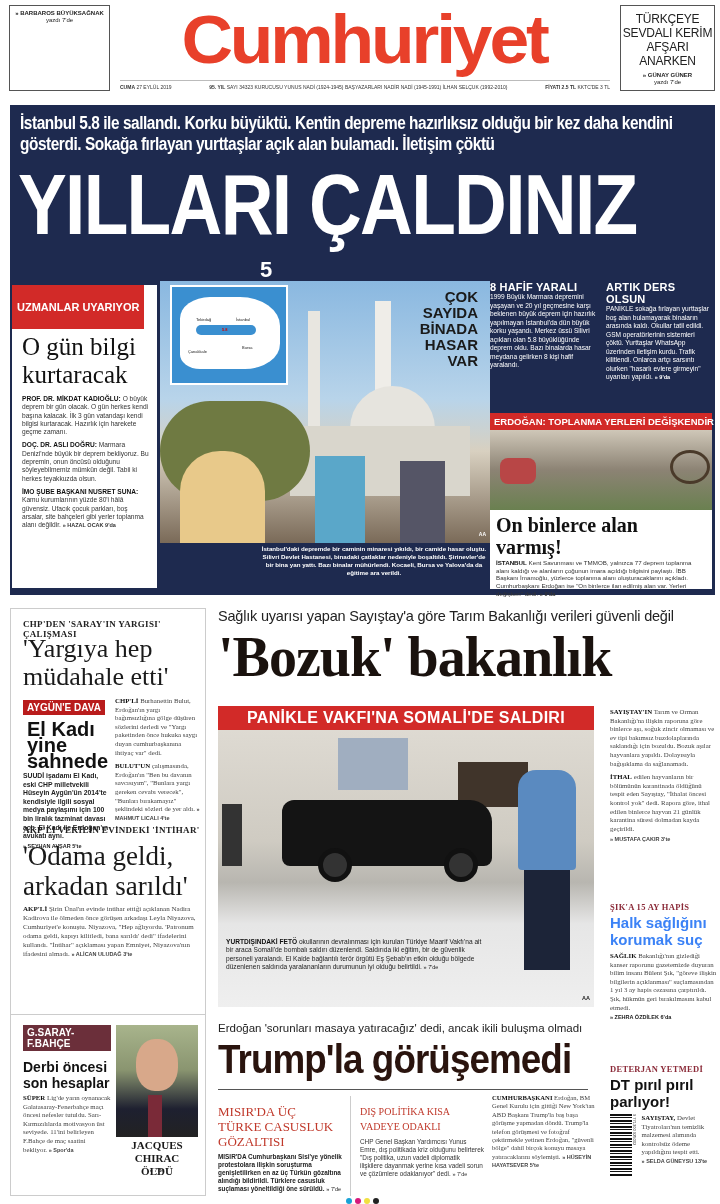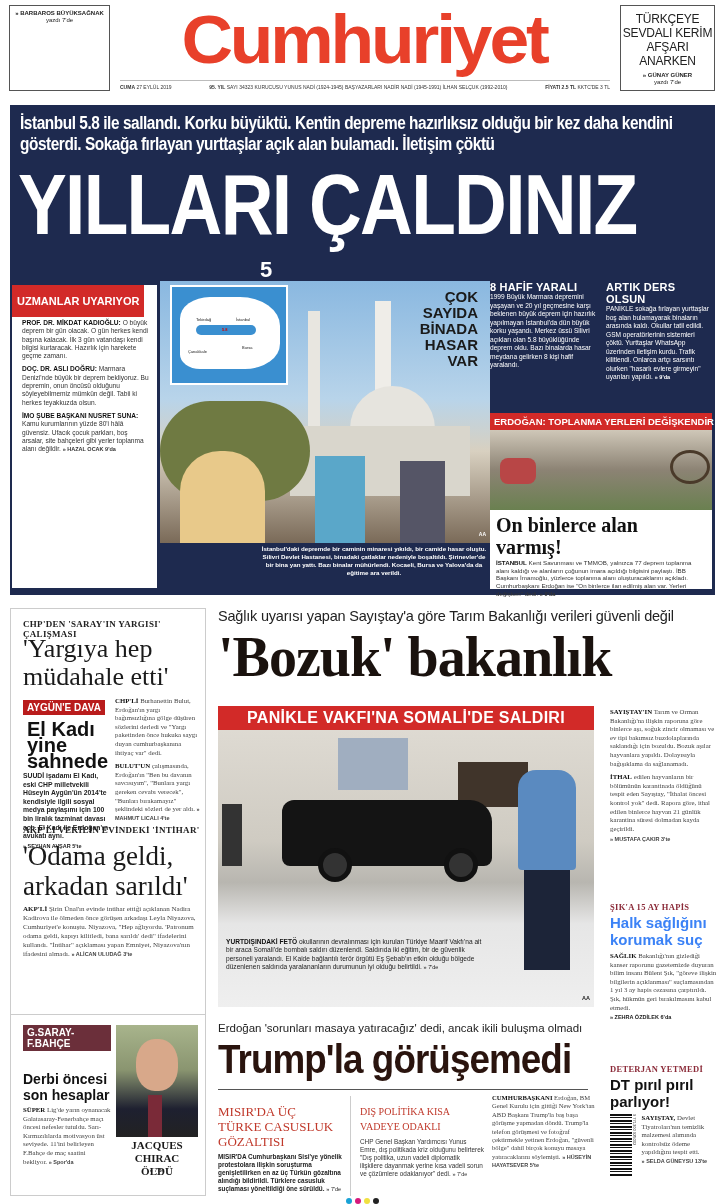--- a/index.html
+++ b/index.html
@@ -10,21 +10,21 @@
 .teaser{border:1px solid #555;background:#fff;text-align:center;color:#222;font-family:"Liberation Sans",sans-serif}
 .teaser .tt{font-size:12px;line-height:14px;letter-spacing:-.2px;text-transform:uppercase;margin-top:6px}
 .teaser .by{font-size:6px;font-weight:bold;margin-top:4px;line-height:7px}
 .logo{font-family:"Liberation Sans",sans-serif;font-weight:bold;color:#e8402a;font-size:68px;letter-spacing:-3px;line-height:70px;text-align:center;transform:scaleX(1.05)}
 .infobar{font-size:5px;color:#333;white-space:nowrap;display:flex;justify-content:space-between;border-top:1px solid #bbb;padding-top:3px}
 .infobar b{font-weight:bold}
 
 .hero{background:#1e2a4f}
 .hero .deck{color:#fff;font-family:"Liberation Sans",sans-serif;font-weight:bold;font-size:17.5px;line-height:21px;letter-spacing:-.5px;transform:scaleX(.88);transform-origin:left}
 .hero .main{color:#fff;font-family:"Liberation Sans",sans-serif;font-weight:bold;font-size:86px;line-height:82px;letter-spacing:-2px;transform:scaleX(.85);transform-origin:left;white-space:nowrap}
-.redtag{background:#d22a28;color:#fff;font-weight:bold;font-size:11px;padding:10px 5px;white-space:nowrap}
+.redtag{background:#d22a28;color:#fff;font-weight:bold;font-size:11px;padding:16px 5px;white-space:nowrap}
 .whitebox{background:#fff;border:1px solid #999}
 .serif{font-family:"Liberation Serif",serif}
 .small{font-size:6.6px;line-height:8.3px;color:#333}
 .small b{color:#111}
 .photo{overflow:hidden}
 .col-h{font-weight:bold;color:#fff;font-size:11px;letter-spacing:.2px}
 .col-t{color:#fff;font-size:6.6px;line-height:8.5px}
 .ref{font-size:5.5px;font-weight:bold}
 
 .kicker{font-family:"Liberation Serif",serif;font-weight:bold;font-size:9px;letter-spacing:.3px;color:#222}
@@ -54,20 +54,21 @@
   <div class="by"><span>» GÜNAY GÜNER</span><br><span style="font-weight:normal">yazdı 7'de</span></div>
 </div>
 
 <div class="abs hero" style="left:10px;top:105px;width:705px;height:490px">
   <div class="abs deck" style="left:10px;top:8px;width:770px">İstanbul 5.8 ile sallandı. Korku büyüktü. Kentin depreme hazırlıksız olduğu bir kez daha kendini gösterdi. Sokağa fırlayan yurttaşlar açık alan bulamadı. İletişim çöktü</div>
   <div class="abs main" style="left:8px;top:58px">YILLARI ÇALDINIZ</div>
   <div class="abs" style="left:250px;top:152px;color:#fff;font-weight:bold;font-size:22px">5</div>
 
   <div class="abs whitebox" style="left:2px;top:180px;width:145px;height:303px;border:none">
     <div class="redtag" style="display:inline-block;font-size:11px">UZMANLAR UYARIYOR</div>
+    <div class="serif" style="font-size:25px;line-height:28px;padding:4px 6px 4px 10px;color:#111">O gün bilgi kurtaracak</div>
     <div style="padding:2px 8px 0 10px">
       <p class="small" style="margin-bottom:5px"><b>PROF. DR. MİKDAT KADIOĞLU:</b> <span>O büyük deprem bir gün olacak. O gün herkes kendi başına kalacak. İlk 3 gün vatandaşı kendi bilgisi kurtaracak. Hazırlık için harekete geçme zamanı.</span></p>
       <p class="small" style="margin-bottom:5px"><b>DOÇ. DR. ASLI DOĞRU:</b> <span>Marmara Denizi'nde büyük bir deprem bekliyoruz. Bu depremin, onun öncüsü olduğunu söyleyebilmemiz mümkün değil. Tabii ki herkes teyakkuzda olsun.</span></p>
       <p class="small"><b>İMO ŞUBE BAŞKANI NUSRET SUNA:</b> <span>Kamu kurumlarının yüzde 80'i hâlâ güvensiz. Ufacık çocuk parkları, boş arsalar, site bahçeleri gibi yerler toplanma alanı değildir.</span> <span class="ref">» HAZAL OCAK 9'da</span></p>
     </div>
   </div>
 
   <div class="abs photo" style="left:150px;top:176px;width:330px;height:262px;background:linear-gradient(180deg,#8ab8e0 0%,#b8d4ea 45%,#d8d0c0 65%,#7a6a58 100%)">
     <div class="abs" style="left:148px;top:30px;width:12px;height:140px;background:#e8e6e0"></div>
     <div class="abs" style="left:215px;top:20px;width:16px;height:180px;background:#efede8"></div>
@@ -127,21 +128,21 @@
     <p><b>BULUT'UN</b> <span>çalışmasında, Erdoğan'ın "Ben bu davanın savcısıyım", "Bunlara yargı gereken cevabı verecek", "Bunları bırakamayız" şeklindeki sözleri de yer aldı.</span> <span class="ref" style="font-family:'Liberation Sans',sans-serif">» MAHMUT LICALI 4'te</span></p>
   </div>
 
   <div class="kicker" style="position:absolute;left:12px;top:216px">AKP'Lİ VEKİLİN EVİNDEKİ 'İNTİHAR'</div>
   <div class="bigserif" style="position:absolute;left:12px;top:232px;width:188px;font-size:27px;line-height:30px">'Odama geldi, arkadan sarıldı'</div>
   <div class="tinyserif" style="position:absolute;left:12px;top:296px;width:178px;font-size:7px;line-height:9px"><b>AKP'Lİ</b> <span>Şirin Ünal'ın evinde intihar ettiği açıklanan Nadira Kadirova ile ölmeden önce görüşen arkadaşı Leyla Niyazova, Cumhuriyet'e konuştu. Niyazova, "Hep ağlıyordu. 'Patronum odama geldi, kapıyı kilitledi, bana sarıldı' dedi" ifadelerini kullandı. "İntihar" açıklaması yapan Emniyet, Niyazova'nın ifadesini almadı.</span> <span class="ref" style="font-family:'Liberation Sans',sans-serif">» ALİCAN ULUDAĞ 3'te</span></div>
 
   <div class="gridbox" style="position:absolute;left:0;top:405px;width:194px;height:180px;border-width:1px 0 0 0">
     <div style="position:absolute;left:12px;top:10px;width:88px">
       <span class="tag2">G.SARAY-F.BAHÇE</span>
-      <div style="font-weight:bold;font-size:14px;line-height:16px;margin:20px 0 3px;color:#111">Derbi öncesi son hesaplar</div>
+      <div style="font-weight:bold;font-size:14px;line-height:16px;margin:8px 0 3px;color:#111">Derbi öncesi son hesaplar</div>
       <div class="tinyserif"><b>SÜPER</b> <span>Lig'de yarın oynanacak Galatasaray-Fenerbahçe maçı öncesi nefesler tutuldu. Sarı-Kırmızılılarda motivasyon üst seviyede. 11'ini belirleyen F.Bahçe de maç saatini bekliyor.</span> <span class="ref" style="font-family:'Liberation Sans',sans-serif">» Spor'da</span></div>
     </div>
     <div class="photo" style="position:absolute;left:105px;top:10px;width:82px;height:112px;background:linear-gradient(180deg,#a8b48c 0%,#8a9570 40%,#1e2030 75%,#222 100%)">
       <div style="position:absolute;left:20px;top:14px;width:42px;height:52px;border-radius:45%;background:#d8a88a"></div>
       <div style="position:absolute;left:32px;top:70px;width:14px;height:42px;background:#7a2a38"></div>
     </div>
     <div class="serif" style="position:absolute;left:110px;top:124px;width:72px;text-align:center;font-size:11px;line-height:13px;font-weight:bold">JACQUES CHIRAC ÖLDÜ</div>
     <div class="ref" style="position:absolute;left:110px;top:152px;width:72px;text-align:center;font-weight:normal">» 7'de</div>
   </div>
 </div>

